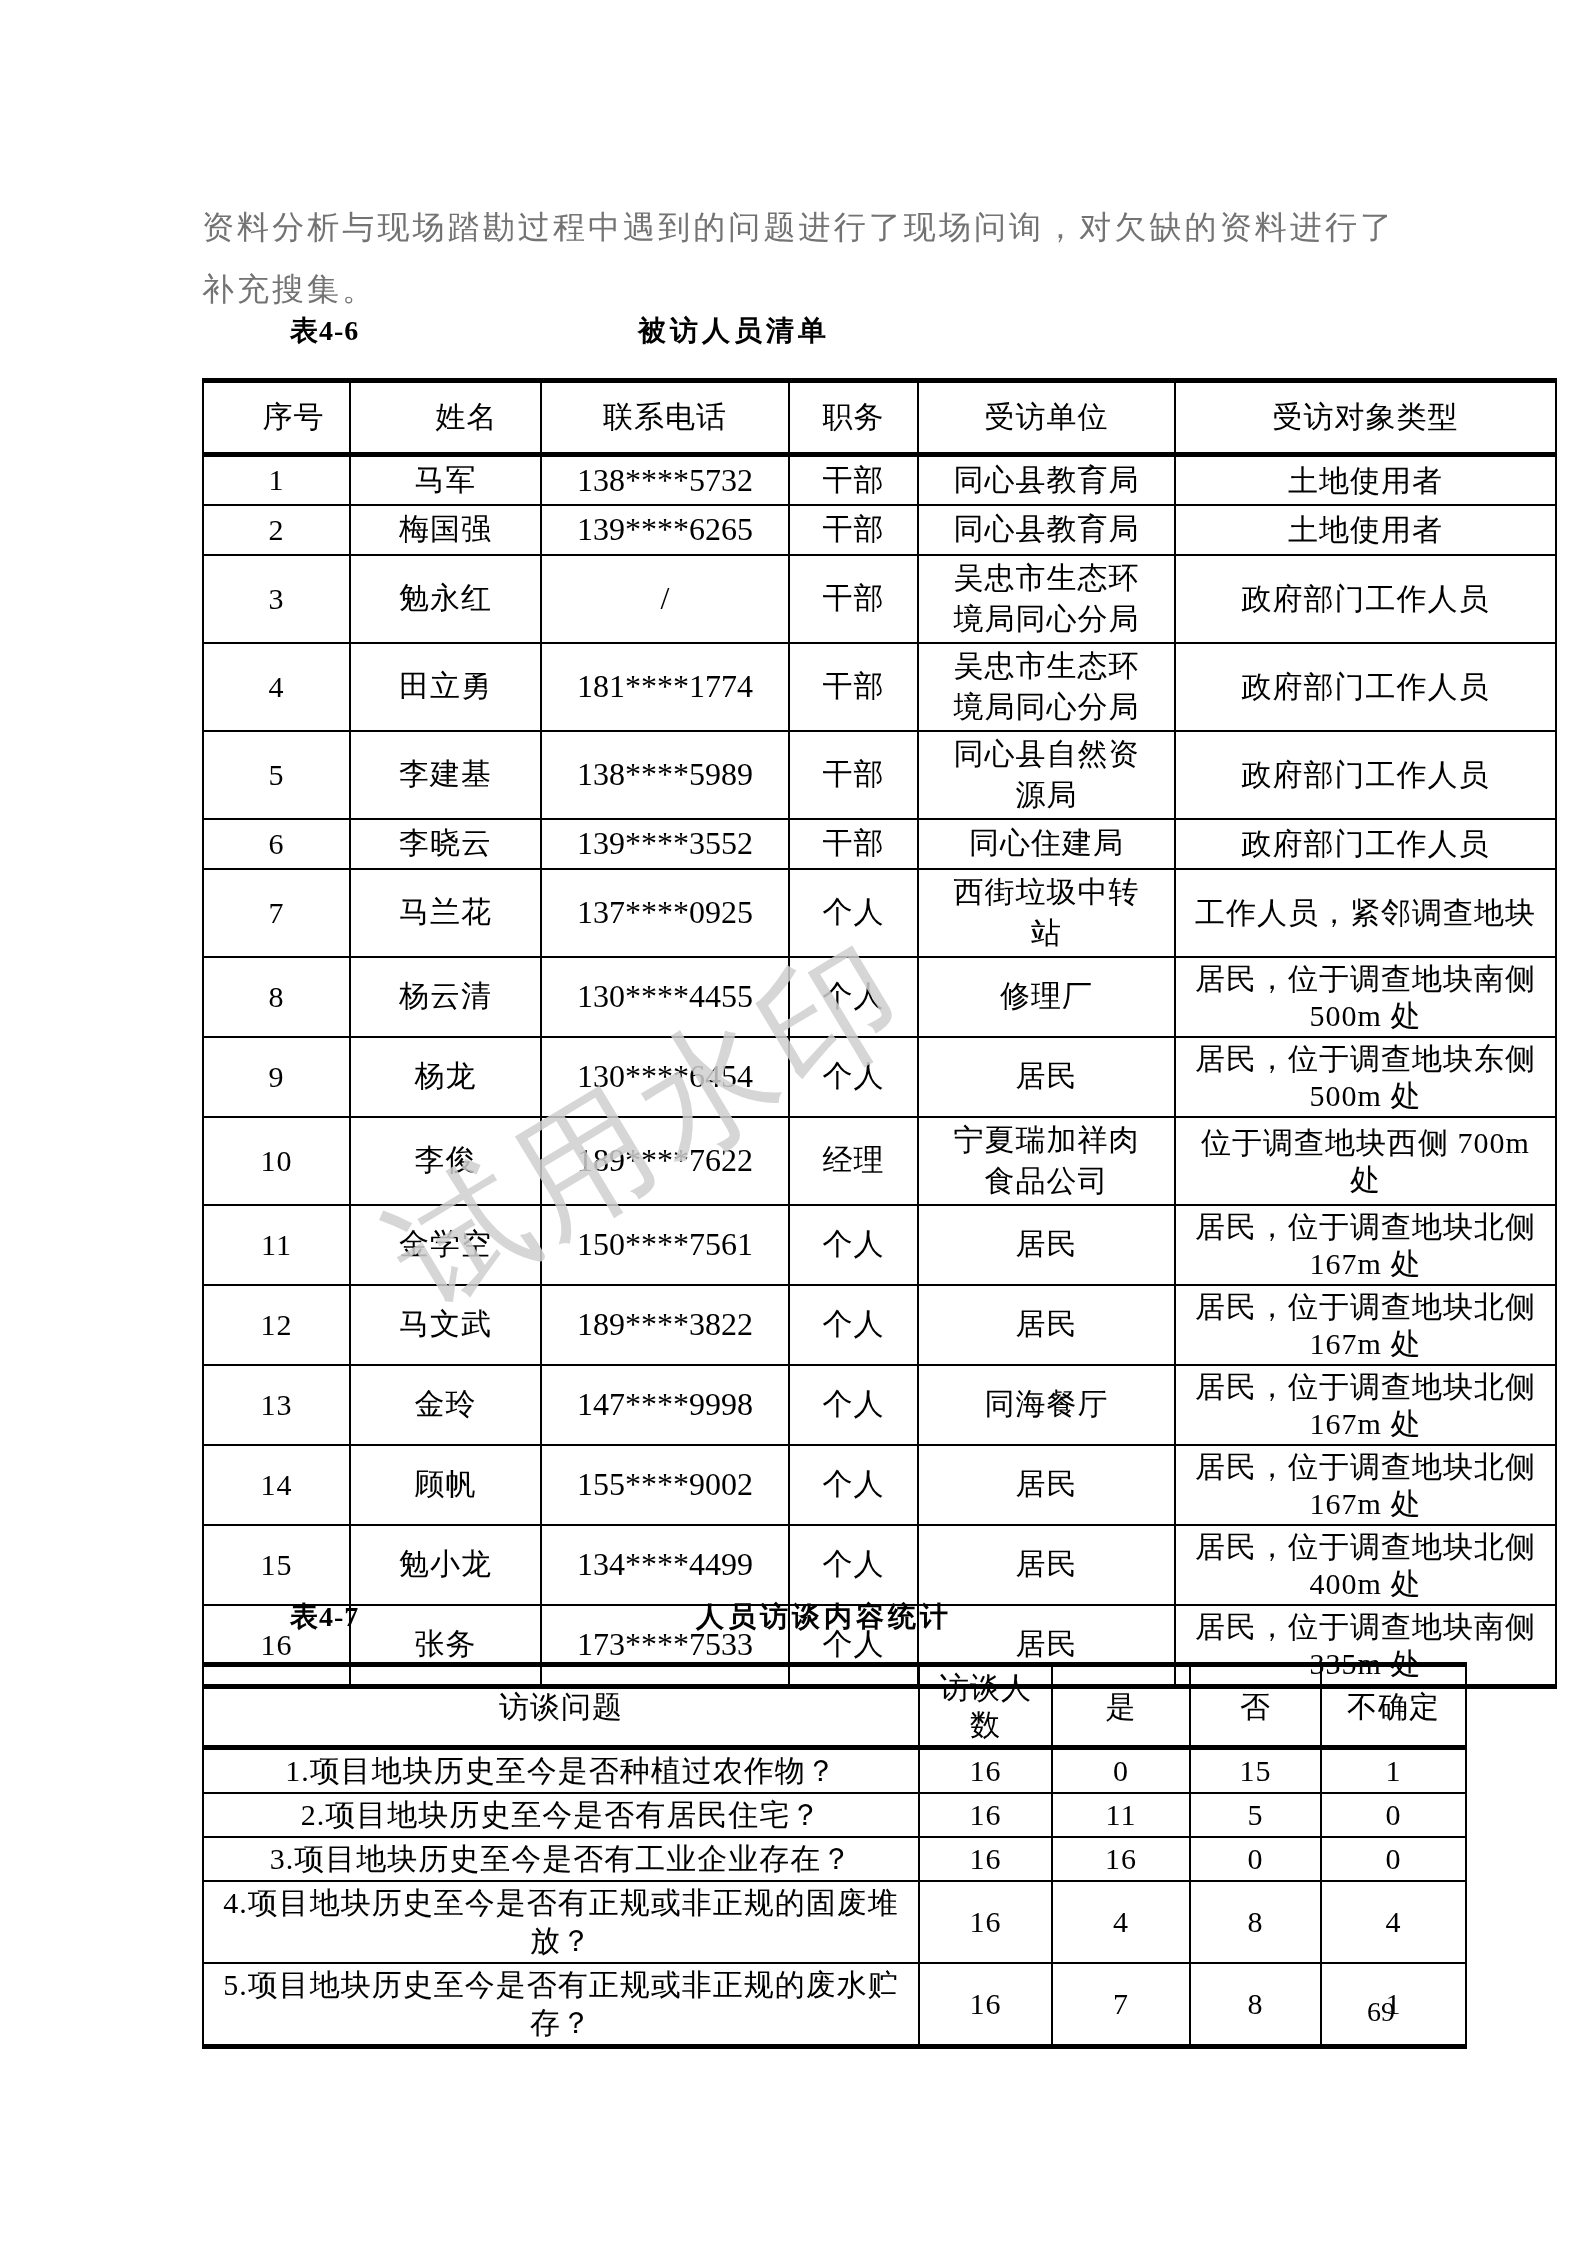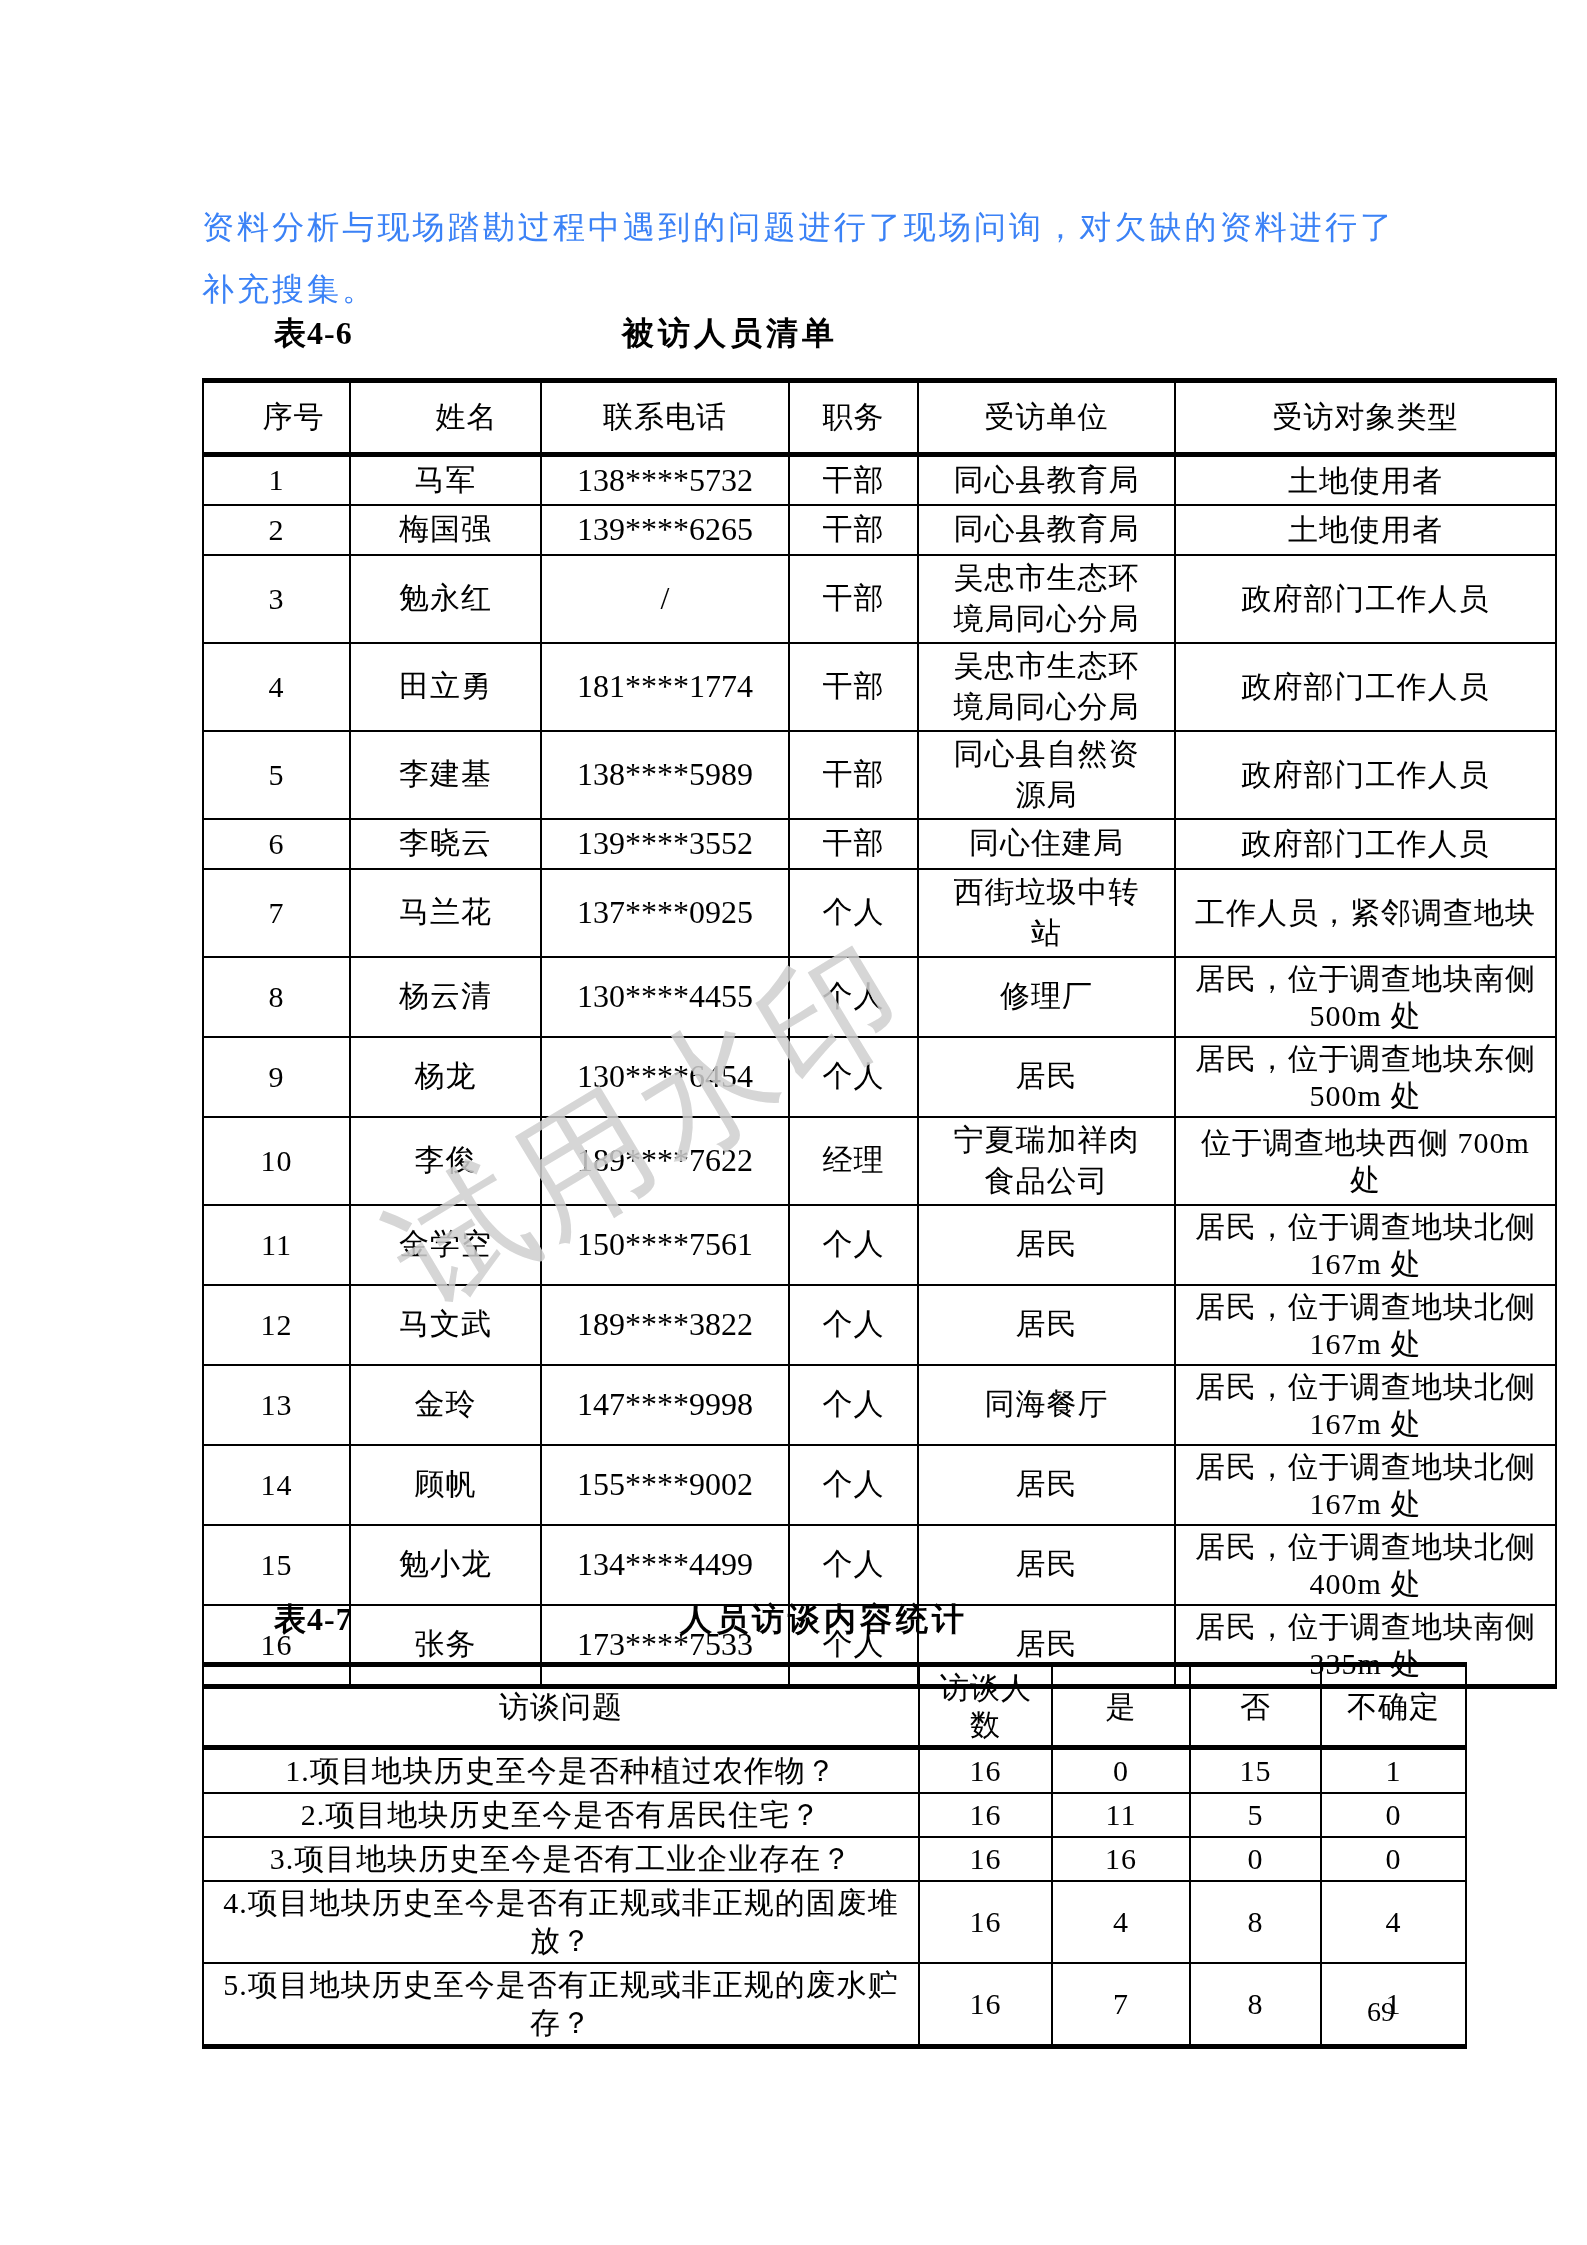--- a/index.html
+++ b/index.html
@@ -25,29 +25,29 @@
   }
   .paragraph {
     position: absolute;
     top: 196px;
     left: 0;
     width: 1193px;
     font-size: 32px;
     line-height: 62px;
     letter-spacing: 3px;
     text-align: justify;
-    color: #3b82f6;
+    color: #737373;
   }
   .caption {
     position: absolute;
-    left: 0;
+    left: 16px;
     width: 1193px;
     height: 48px;
     font-weight: bold;
-    font-size: 32px;
+    font-size: 28px;
   }
   .caption .cap-label {
     position: absolute;
     left: 72px;
     top: 0;
     letter-spacing: 1px;
   }
   .caption .cap-title {
     position: absolute;
     top: 0;

